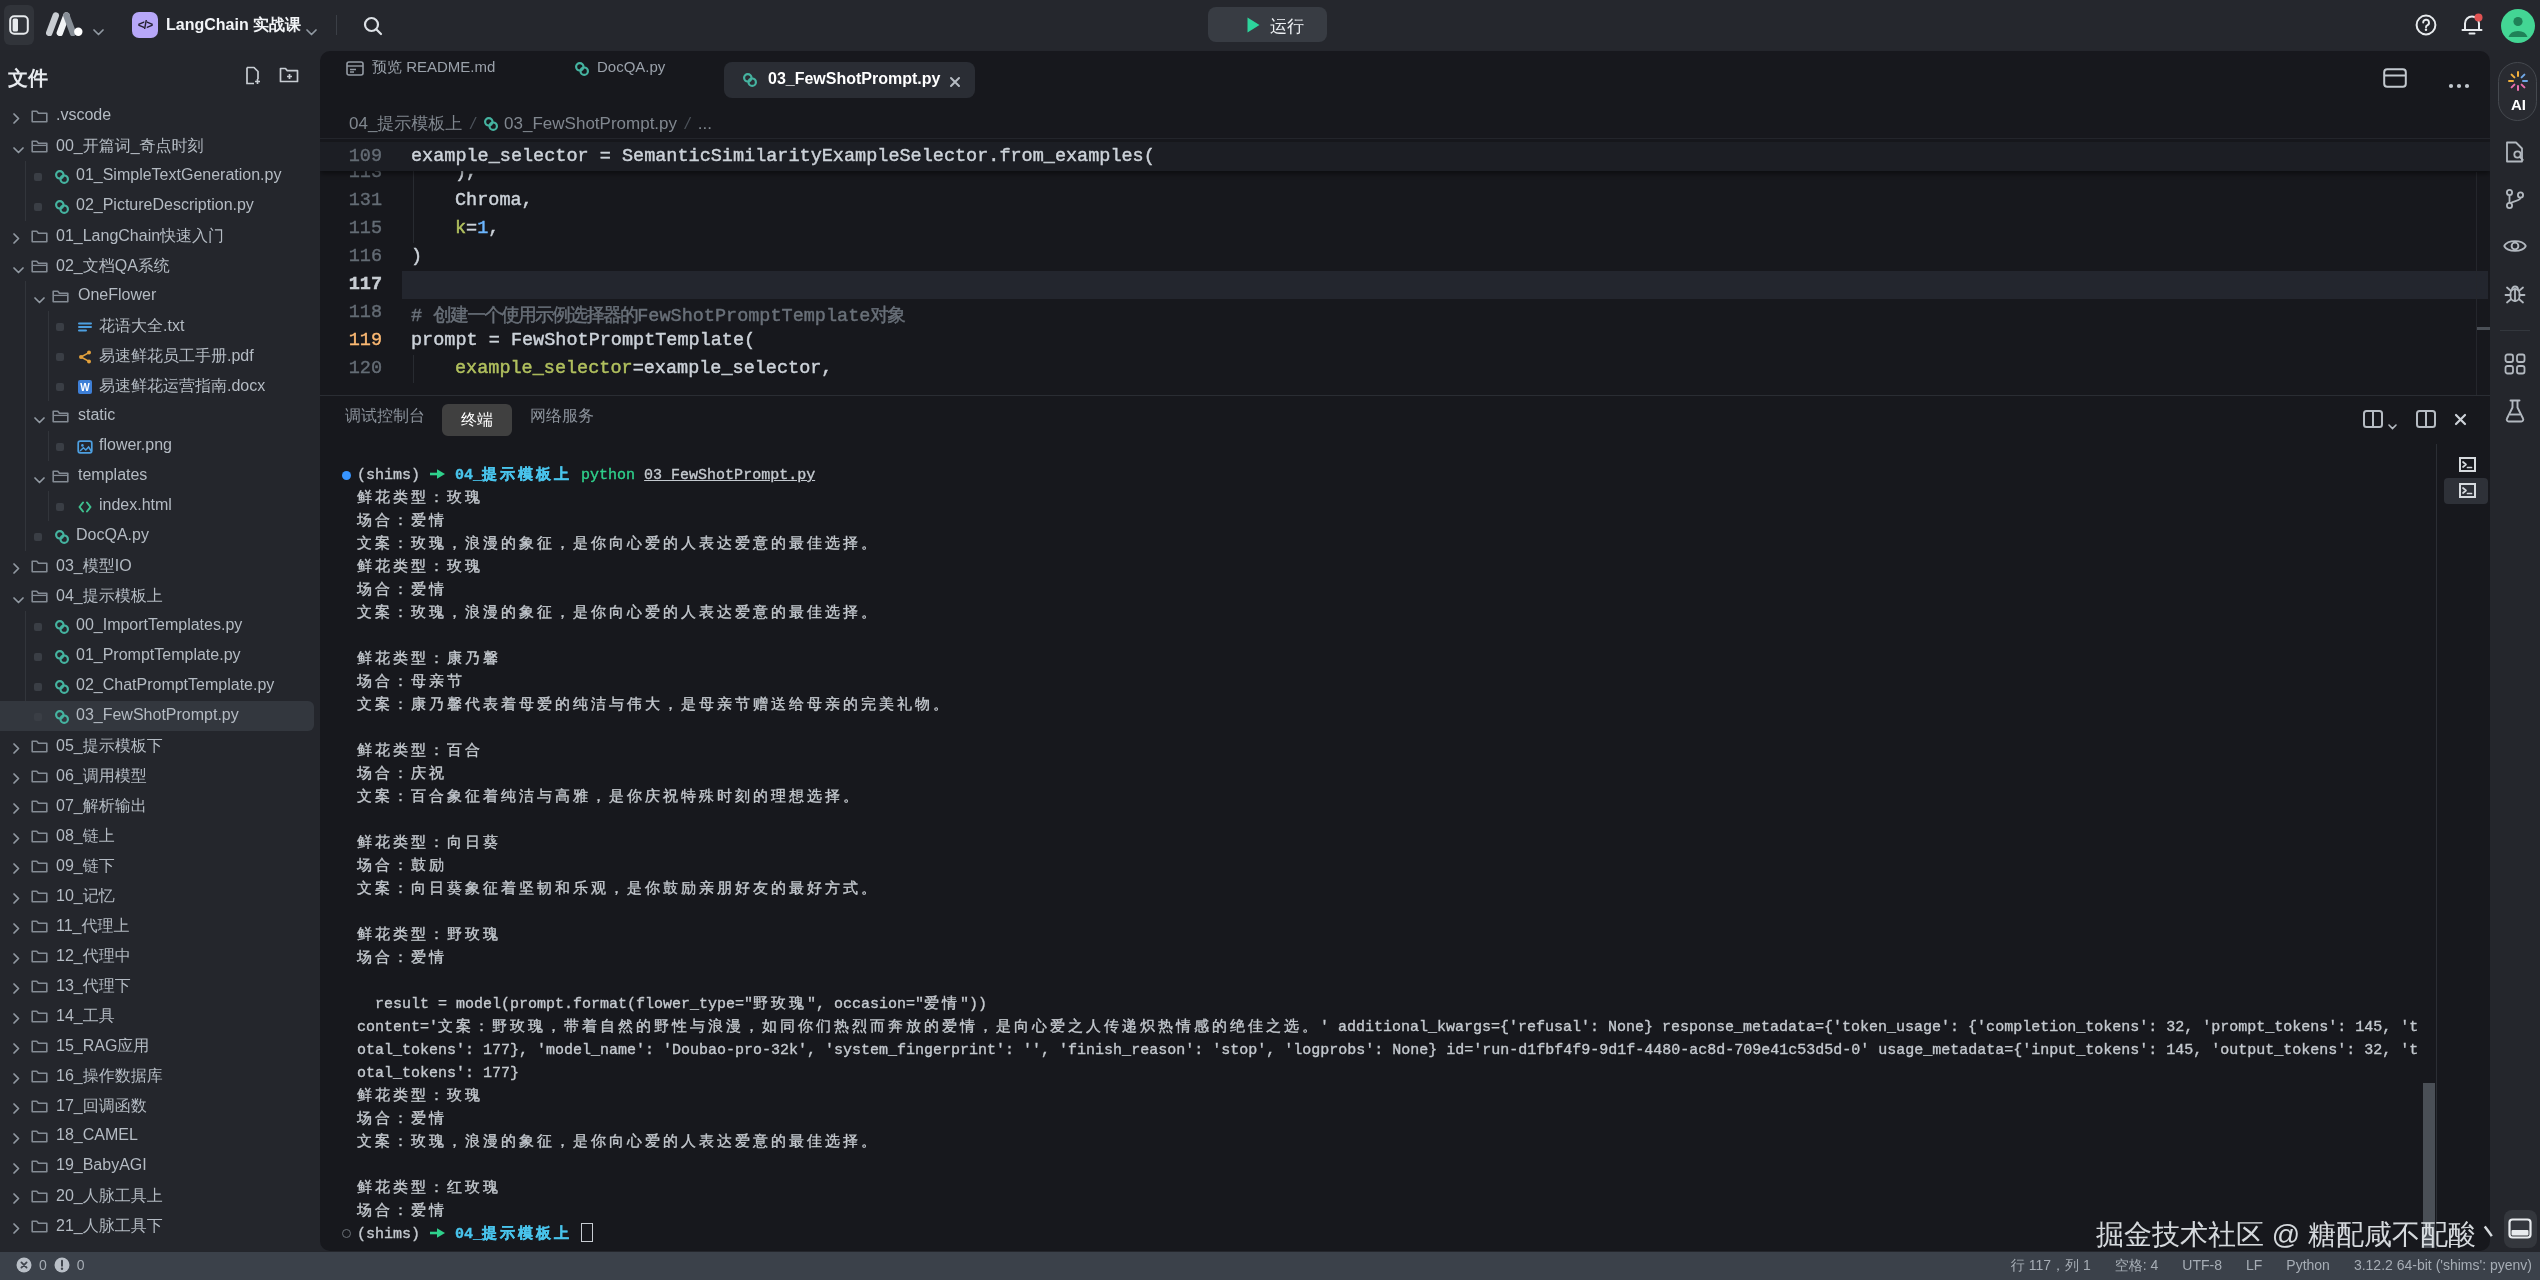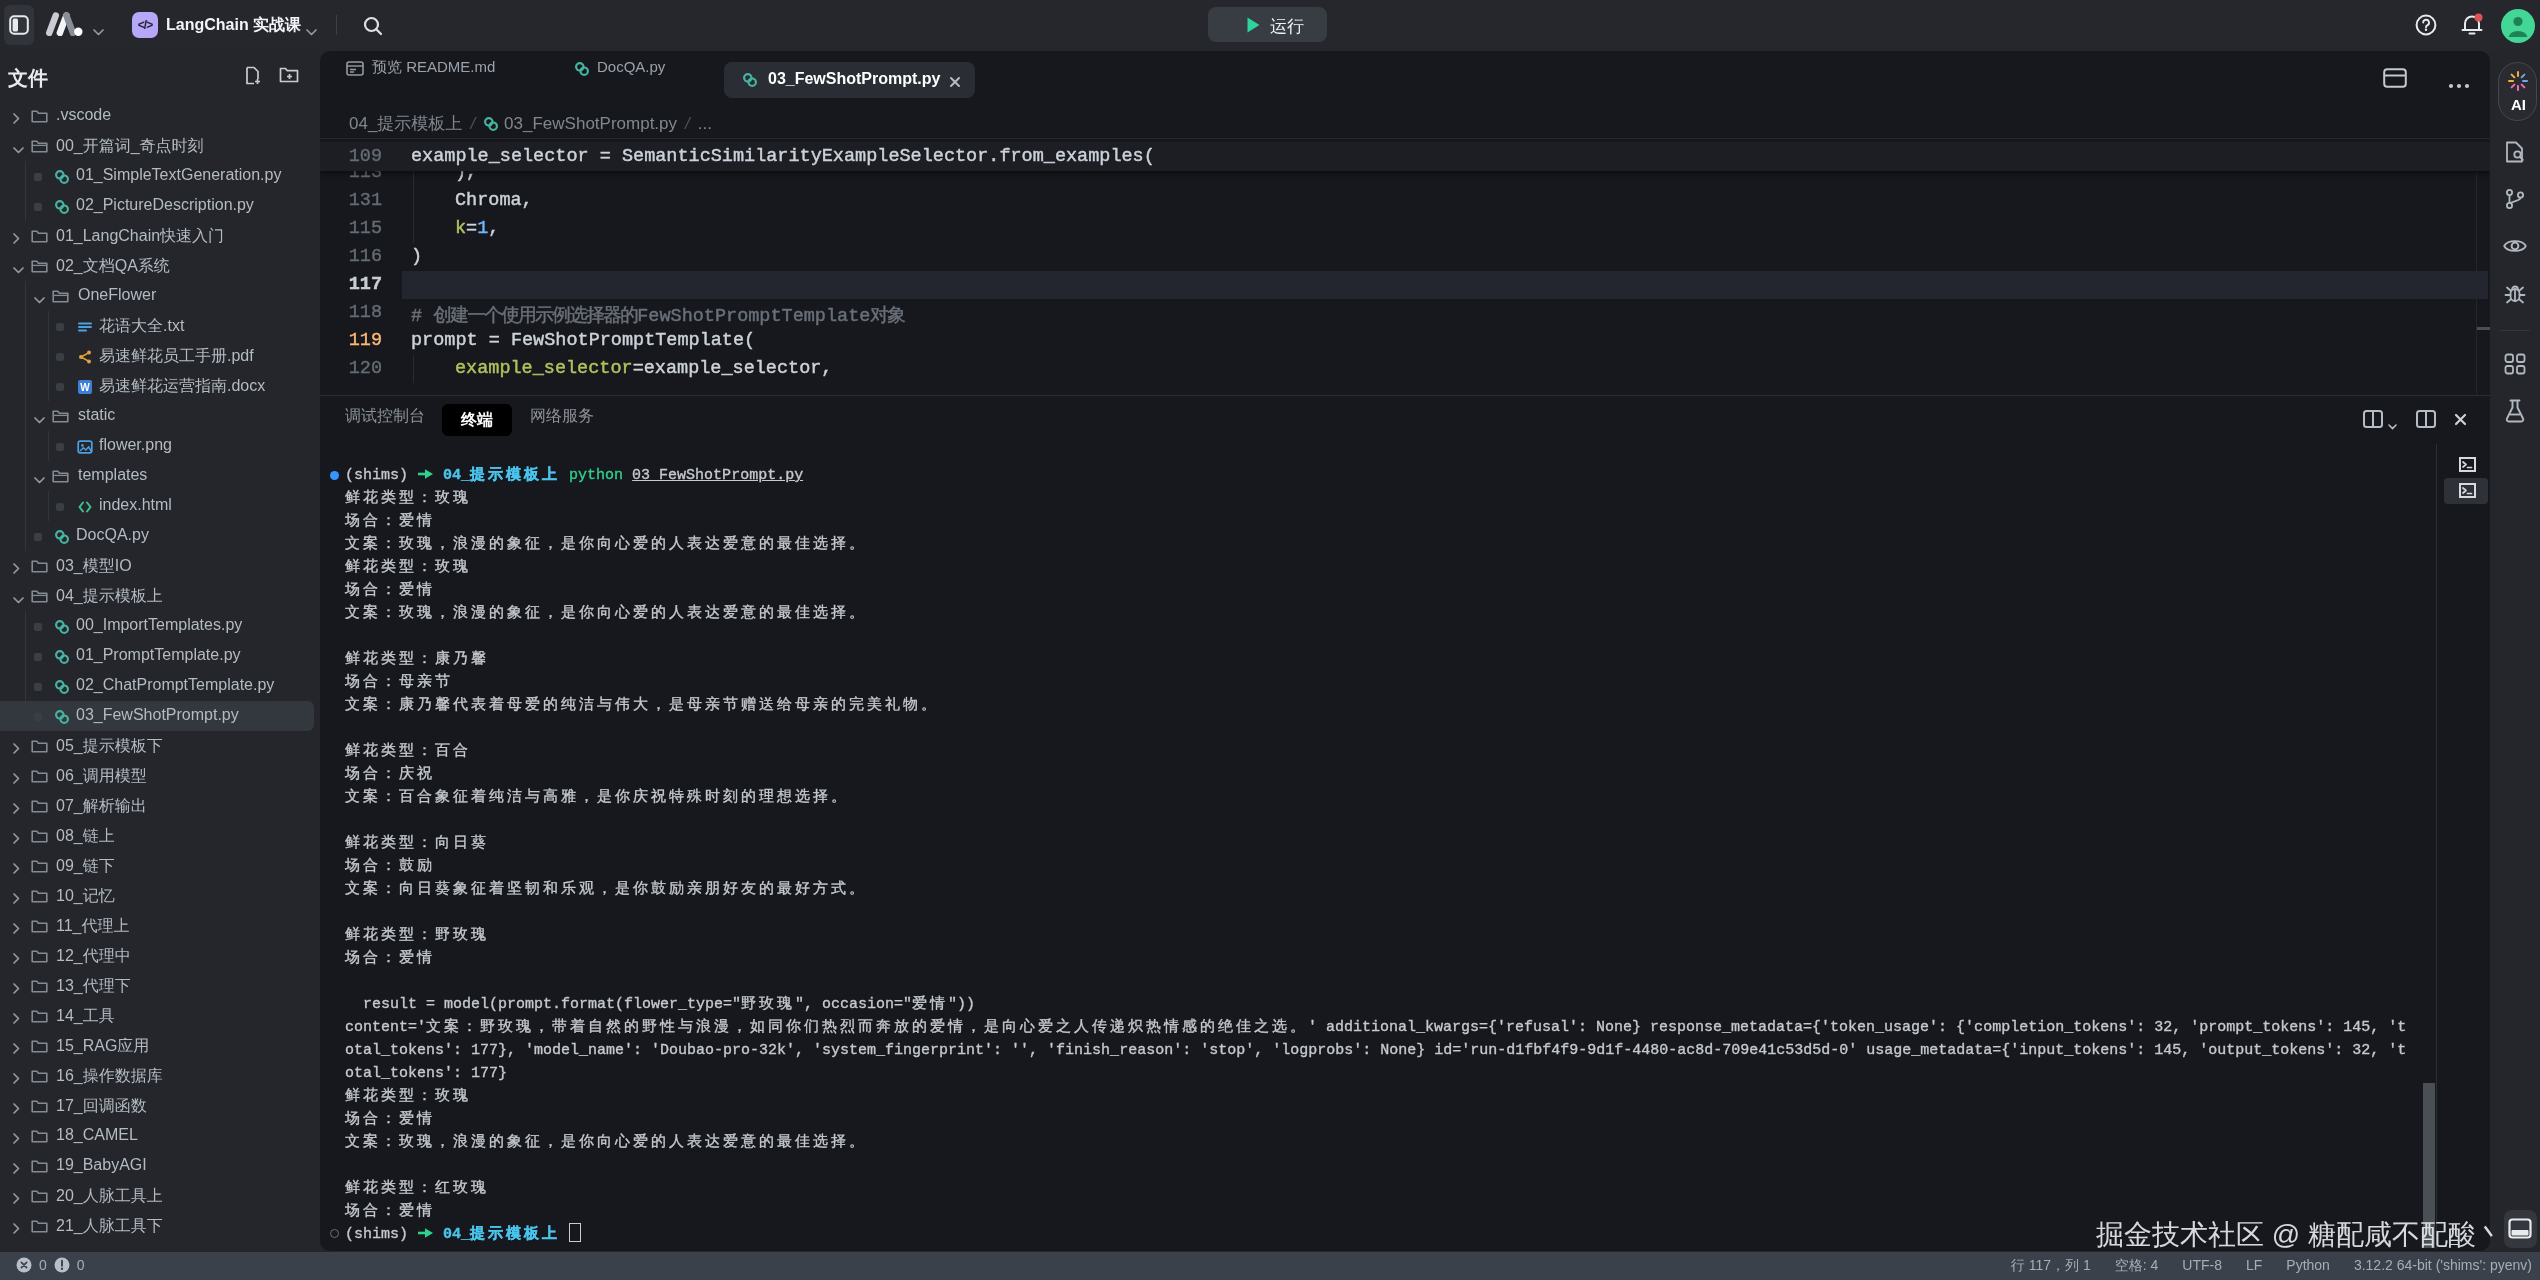--- a/index.html
+++ b/index.html
@@ -44,23 +44,23 @@
 #sticky { position:absolute; left:0; top:3px; width:2170px; height:29px; background:#1c1e24; box-shadow:0 3px 5px rgba(0,0,0,0.45); z-index:5; }
 #sticky .gut { top:4px; } #sticky .ctext { top:4px; }
 .cw { color:#ccd2d9; } .ck { color:#b1c05e; } .cn { color:#6cb6ff; } .cc { color:#697079; }
 .cjc { letter-spacing:-1.5px; }
 #ruler { position:absolute; left:2156px; top:121px; width:1px; height:223px; background:#24262c; }
 #rulermark { position:absolute; left:2157px; top:276px; width:13px; height:3px; background:#4a4f56; }
 
 #termdiv { position:absolute; left:0; top:344px; width:2170px; height:1px; background:#2a2d33; }
 #termhead { position:absolute; left:0; top:345px; width:2170px; height:48px; }
 .ttab { position:absolute; top:10px; font-size:16px; color:#8b929b; }
-#ttactive { position:absolute; left:122px; top:8px; width:70px; height:32px; background:#000000; border-radius:6px; text-align:center; line-height:32px; color:#fff; font-weight:bold; font-size:16px; }
+#ttactive { position:absolute; left:122px; top:8px; width:70px; height:32px; background:#404040; border-radius:6px; text-align:center; line-height:32px; color:#fff; font-weight:normal; font-size:16px; }
 .thic { position:absolute; top:14px; }
-#termbody { position:absolute; left:0; top:393px; width:2170px; height:807px; }
+#termbody { position:absolute; left:12px; top:393px; width:2170px; height:807px; }
 .tline { position:absolute; left:25px; height:23px; line-height:23px; font-family:"Liberation Mono",monospace; font-size:15px; color:#c4c9cf; white-space:pre; -webkit-text-stroke:0.35px currentColor; }
 .cj { letter-spacing:3px; }
 .tfg { color:#c4c9cf; } .tcyan { color:#49c4ec; font-weight:bold; } .tgreen { color:#2fd18c; }
 .tu { text-decoration:underline; }
 .tdotblue { position:absolute; left:-15px; top:7px; width:9px; height:9px; border-radius:50%; background:#3794ff; }
 .tdotgray { position:absolute; left:-15px; top:6px; width:9px; height:9px; border-radius:50%; border:1.5px solid #6a7076; }
 .tcursor { display:inline-block; width:12px; height:19px; border:1.5px solid #c8cdd3; vertical-align:-4px; }
 #tscroll { position:absolute; left:2103px; top:1032px; width:12px; height:165px; background:#4a4f56; }
 #tsesssep { position:absolute; left:2116px; top:393px; width:1px; height:805px; background:#2b2e34; }
 .sessrow { position:absolute; left:2124px; width:44px; height:26px; border-radius:4px; }

